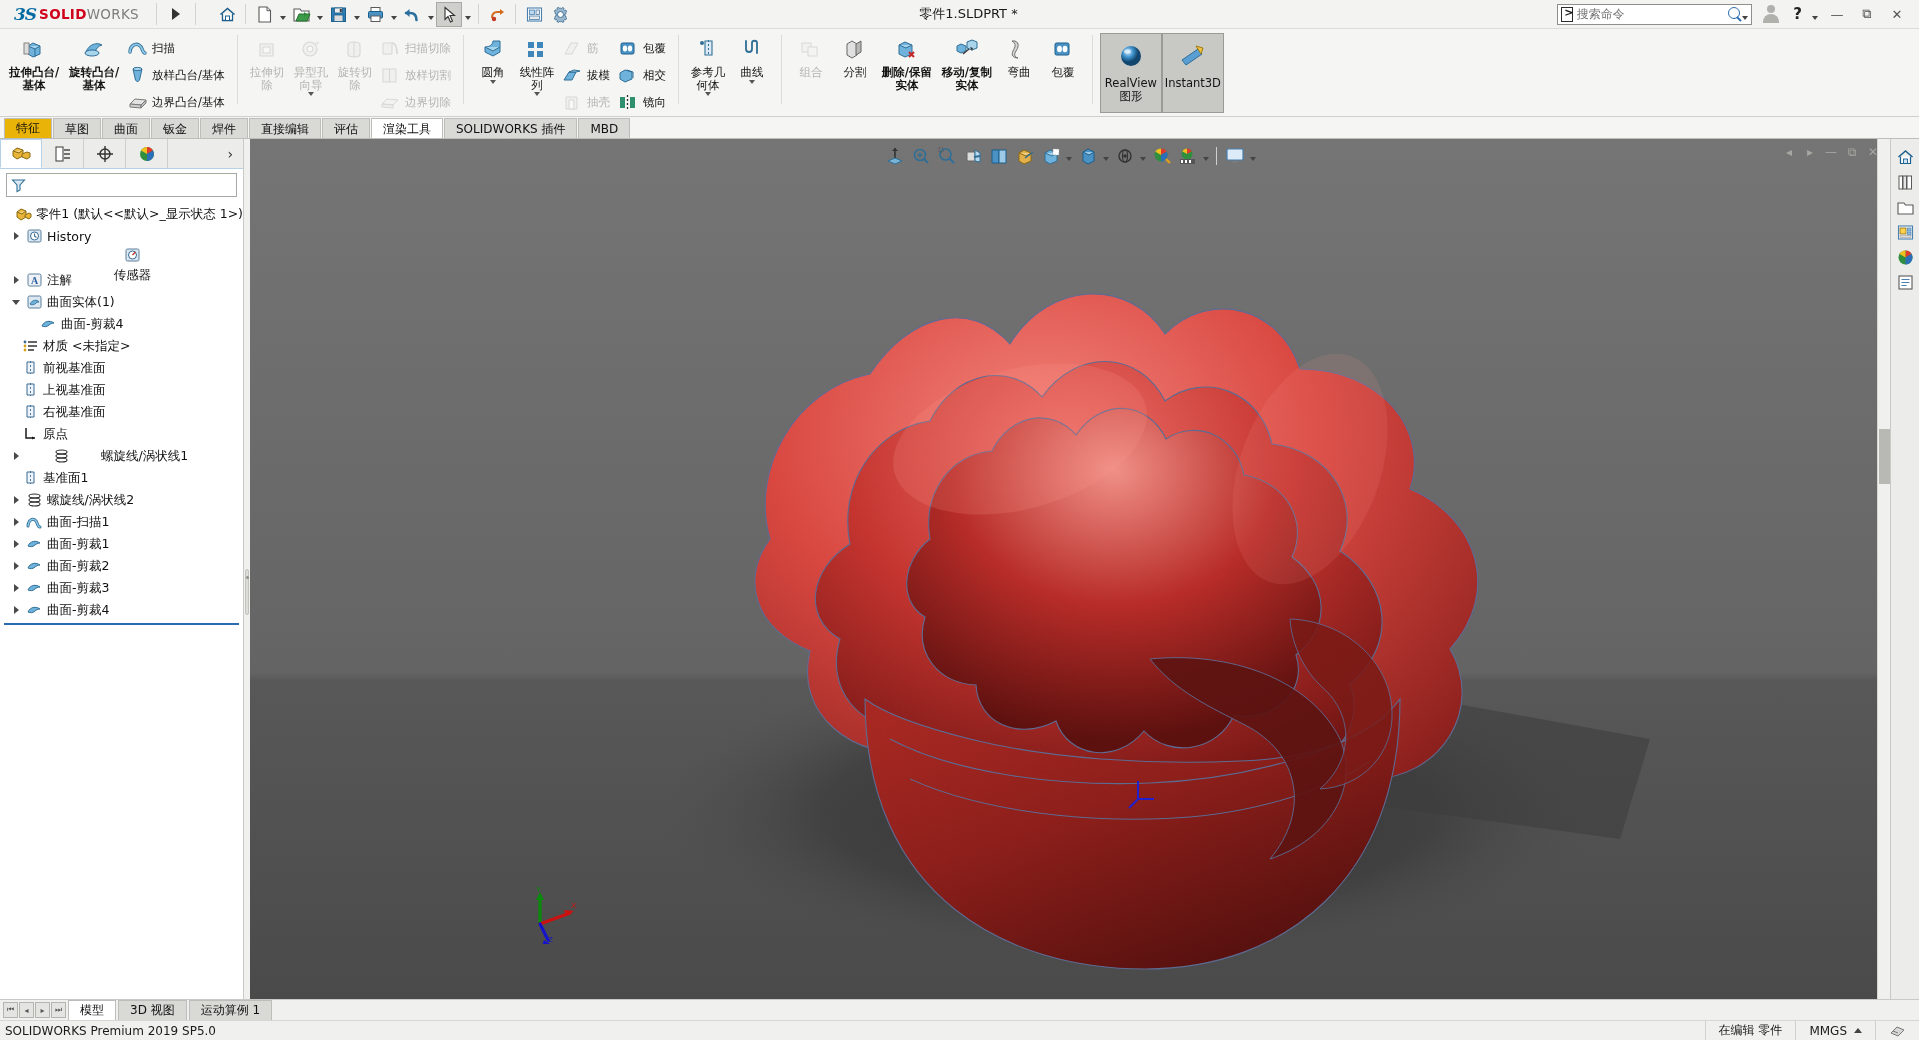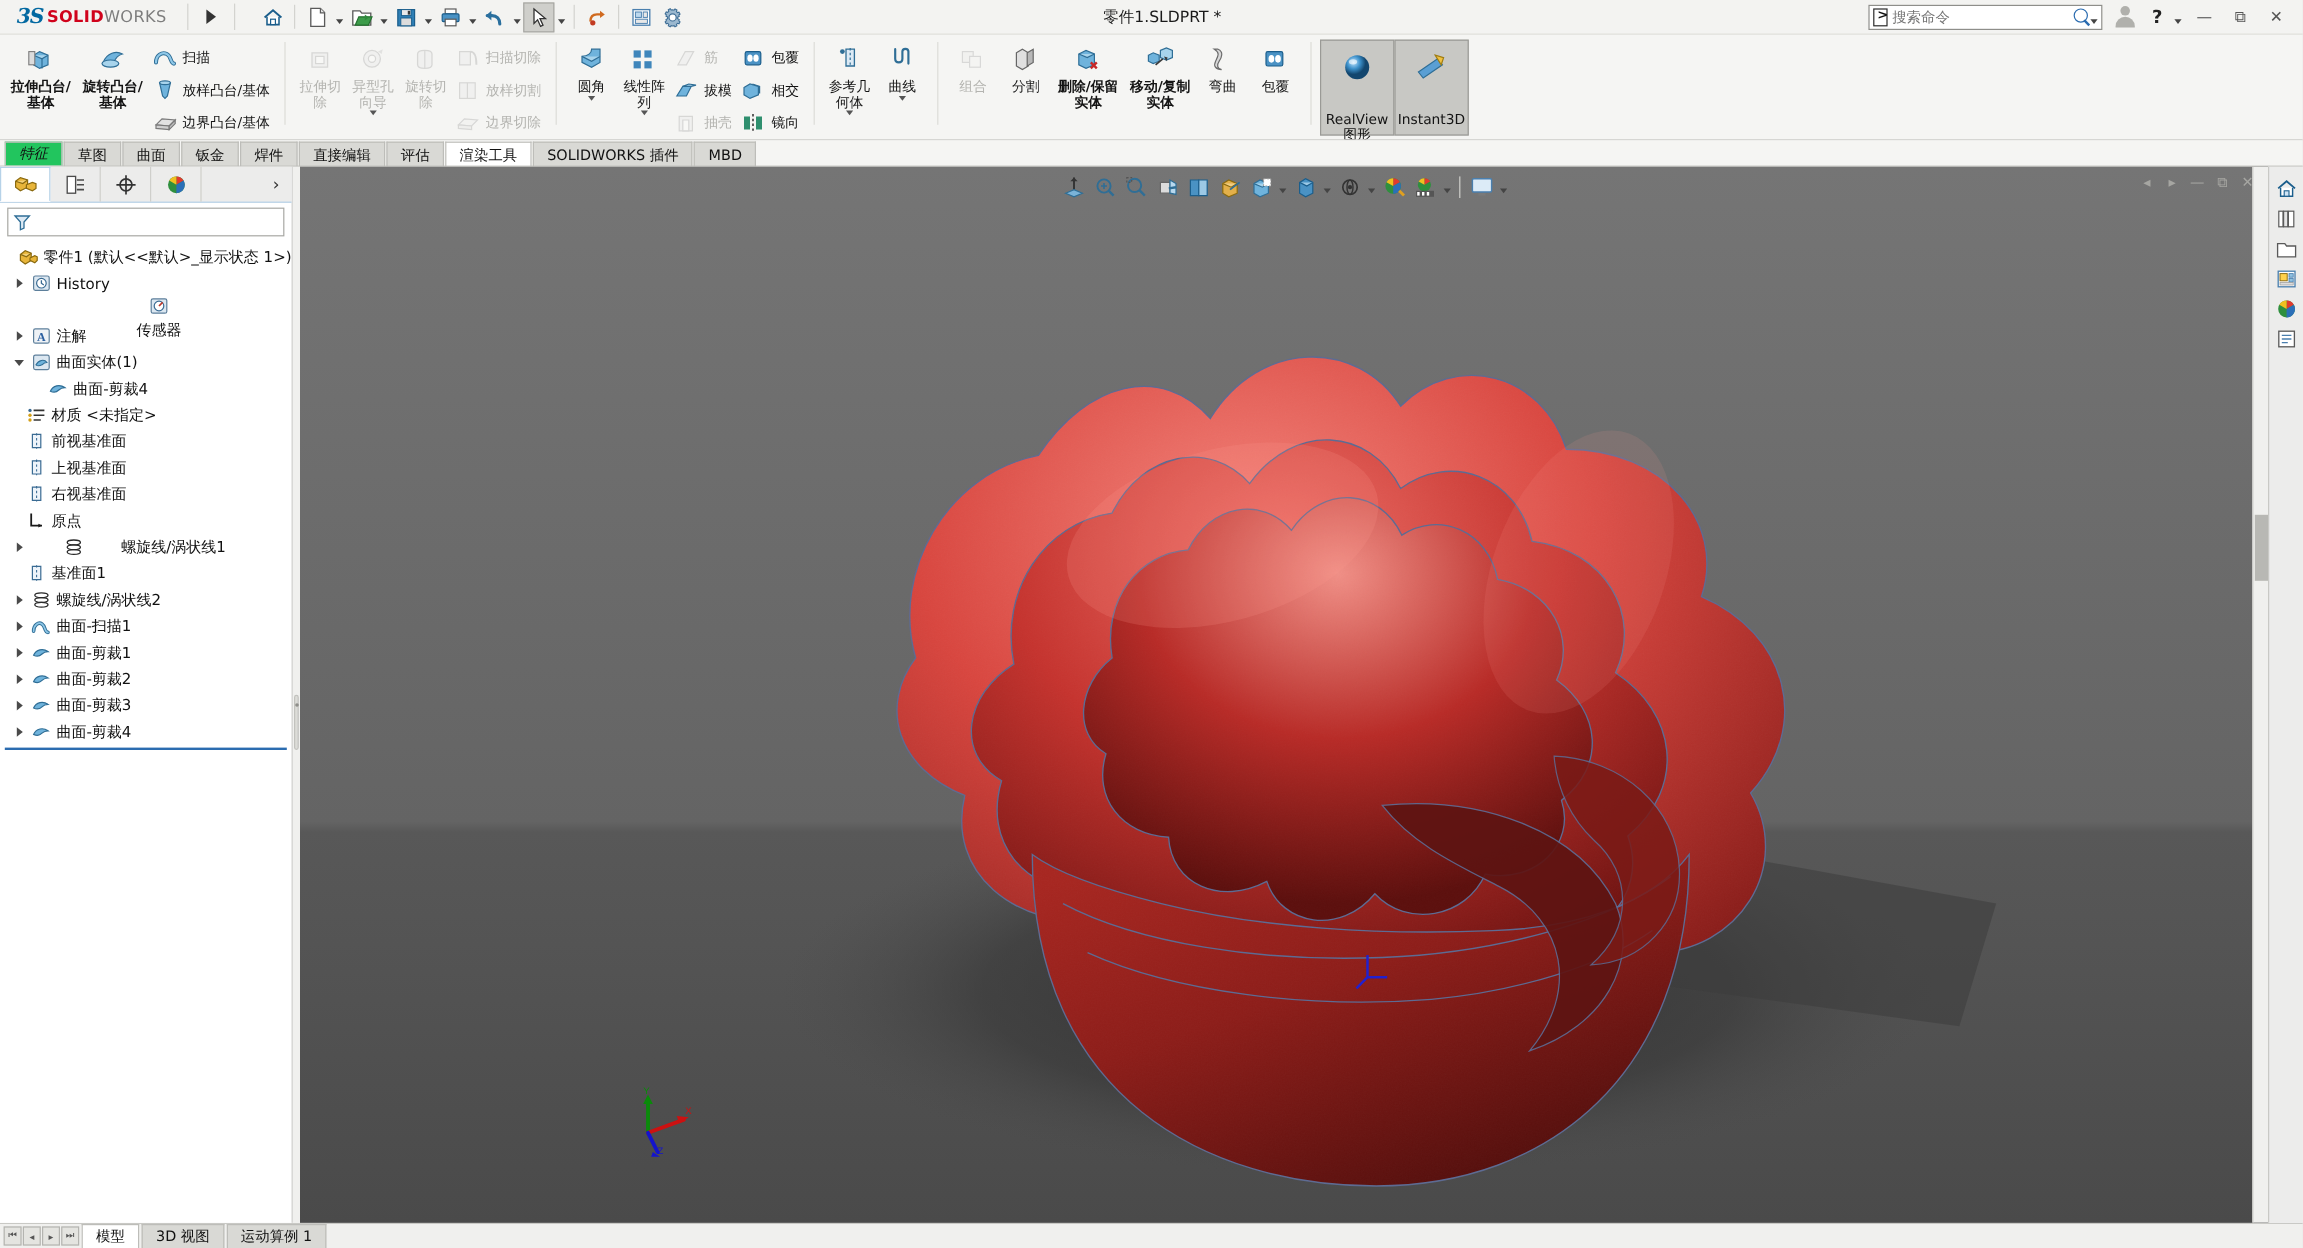--- a/index.html
+++ b/index.html
@@ -57,28 +57,28 @@
   .bigbtn.narrow { width:44px; }
   .caretrow { width:100%; display:flex; justify-content:center; margin-top:1px;}
   .caretrow i{display:block;width:0;height:0;border-left:3.5px solid transparent;border-right:3.5px solid transparent;border-top:4px solid #555;}
   .smallcol { display:flex; flex-direction:column; justify-content:flex-start; padding-top:3px; gap:1px;}
   .smallbtn { height:26px; display:flex; align-items:center; gap:4px; padding:0 5px 0 2px; cursor:default;}
   .smallbtn .ic { width:22px;height:22px;display:flex;align-items:center;justify-content:center;}
   .smallbtn .lbl { font-size:11.5px; color:#141414; white-space:nowrap;}
   .smallbtn.dis .lbl { color:#b4b4b0; }
   .togglebtn { width:58px; height:80px; display:flex; flex-direction:column; align-items:center; padding-top:8px;
                background:#c8c8c4; border:1px solid #9a9a96; margin-top:2px;}
-  .togglebtn .lbl{font-size:11.5px;line-height:13px;text-align:center;color:#141414;margin-top:20px;}
+  .togglebtn .lbl{font-size:11.5px;line-height:13px;text-align:center;color:#141414;margin-top:4px;}
   .togglebtn.w2 { width:62px; }
 
   
   .tabstrip { height:22px; background:#f5f5f3; display:flex; align-items:flex-end; padding-left:4px; position:relative;}
   .tab { height:21px; padding:0 11px; display:flex; align-items:center; font-size:12px; color:#111;
          background:#d9d9d5; border:1px solid #bdbdb9; border-bottom:none; margin-right:1px; cursor:default;}
-  .tab.active { background:#22c55e; border-bottom:1px solid #fff;font-style:italic; }
+  .tab.active { background:#eab308; border-bottom:1px solid #fff; }
   .tab.current { background:#fff; }
   .tabstrip::after{content:"";position:absolute;left:0;right:0;bottom:0;height:1px;background:#bdbdb9;}
 
   
   .mainrow { flex:1; display:flex; min-height:0; position:relative; background:#f0f0ee;}
 
   
   .leftpanel { width:244px; background:#fff; display:flex; flex-direction:column; border-right:1px solid #c9c9c5;}
   .lp-tabs { height:30px; background:#ececeb; display:flex; align-items:stretch; border-bottom:1px solid #b6d2e8;}
   .lp-tab { width:42px; display:flex;align-items:center;justify-content:center; border-right:1px solid #cfcfcb; cursor:default;}
@@ -1220,13 +1220,29 @@
         <span>模型</span>
       </div>
     <div class="btab">
         <span>3D 视图</span>
       </div>
     <div class="btab">
         <span>运动算例 1</span>
       </div>
   </div>
 
+  <div class="statusbar">
+    <span class="sb-left">SOLIDWORKS Premium 2019 SP5.0</span>
+    <span class="sb-right">
+      <span class="sb-cell">在编辑 零件</span>
+      <span class="sb-cell">
+        <span>MMGS</span>
+        <span class="sb-caret"></span>
+      </span>
+      <span class="sb-cell">
+        <svg width="17" height="15" viewBox="0 0 17 15">
+            <path d="M2 10l6-6 7 3-6 6z" fill="#d8d8d8" stroke="#777" stroke-width="1"></path>
+            <path d="M4 8l5 2" stroke="#777" stroke-width="1"></path>
+          </svg>
+      </span>
+    </span>
+  </div>
 </div>
 
 </body></html>

